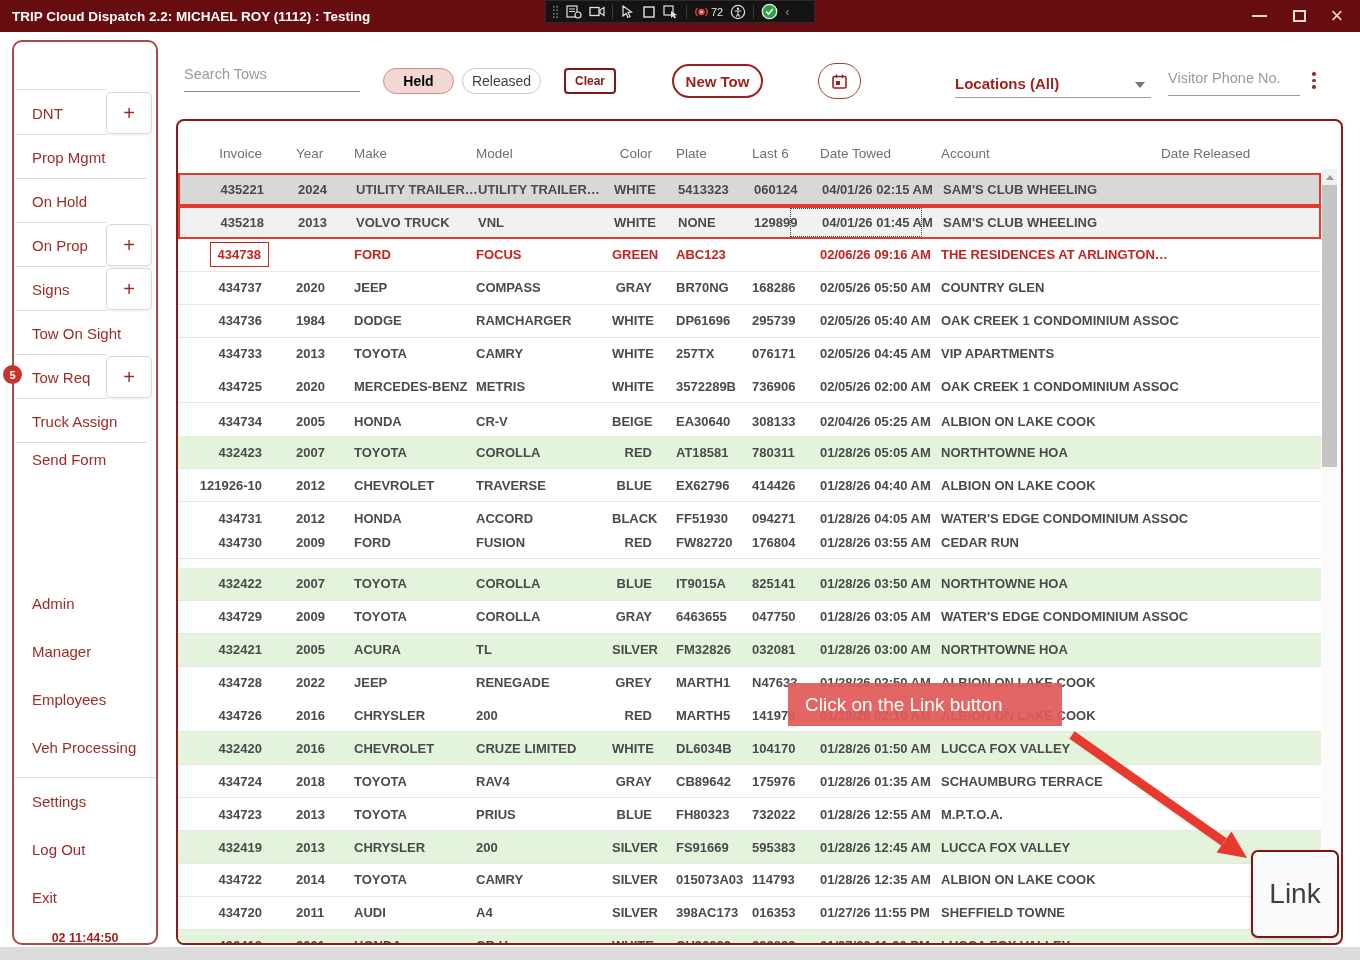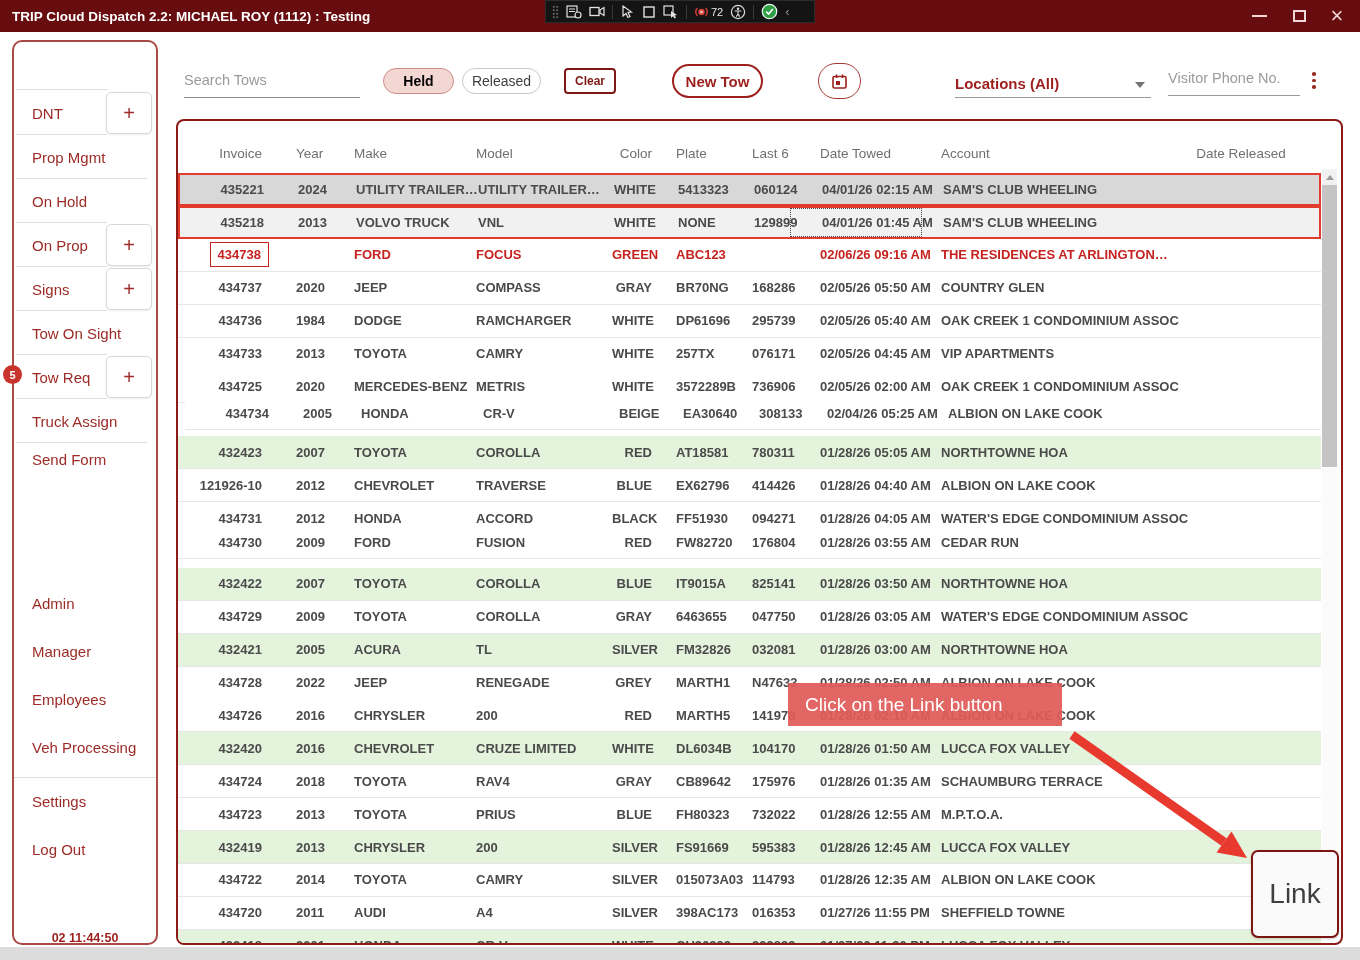--- a/index.html
+++ b/index.html
@@ -41,21 +41,21 @@
   .kebab { display:flex; flex-direction:column; gap:2.5px; position:absolute; right:16px; top:14px; }
   .kebab i { width:3.2px; height:3.2px; border-radius:50%; background:#9c2b26; }
   .sb-section { position:absolute; left:0; right:0; top:735px; height:1px; background:#ddd; }
   .sb-clock { position:absolute; left:0; right:0; top:889px; text-align:center;
     color:#9c1f1c; font-size:12.5px; font-weight:bold; }
   .badge5 { position:absolute; left:3px; top:365px; width:19px; height:19px; border-radius:50%;
     background:#c8342c; color:#fff; font-size:11px; font-weight:bold;
     display:flex; align-items:center; justify-content:center; z-index:5; }
 
   
-  .search { position:absolute; left:184px; top:68px; width:176px; border:none; outline:none;
+  .search { position:absolute; left:184px; top:62px; width:176px; border:none; outline:none;
     border-bottom:1px solid #8a8a8a; font-size:14.5px; padding:4px 0 9px 0; color:#333;
     font-family:"Liberation Sans", sans-serif; background:transparent; }
   .search::placeholder { color:#9a9a9a; }
   .pill { position:absolute; display:flex; align-items:center; justify-content:center;
     border-radius:14px; font-size:14px; cursor:pointer; }
   .held { left:383px; top:68px; width:71px; height:26px; background:#f3d7d3;
     border:1px solid #cf8d86; color:#000000; font-weight:bold; }
   .released { left:462px; top:68px; width:79px; height:26px; background:#fff;
     border:1px solid #c9c9c9; color:#3f3f3f; }
   .clearbtn { position:absolute; left:564px; top:68px; width:52px; height:26px;
@@ -95,21 +95,21 @@
   .trow.green { background:#e4f3dc; }
   .trow.redb { border:2px solid #e23b2e; }
   .trow.redt { color:#c62320; }
   .c-invoice { text-align:right; }
   .c-year { padding-left:34px; }
   .c-color { text-align:right; }
   .c-plate { padding-left:24px; }
   .c-last6 { text-align:right; }
   .c-towed { padding-left:32px; }
   .c-account { padding-left:21px; }
-  .c-released { text-align:center; }
+  .c-released { text-align:left; }
   .cell-focus { outline:1px dotted #444; outline-offset:-1px; height:100%; display:flex; align-items:center; }
   .inv-box { display:inline-block; border:1.5px solid #c62320; padding:4px 7px; margin-right:-7px; }
 
   
   .vscroll { position:absolute; right:4px; top:48px; bottom:4px; width:15px; background:#fbfbfb; }
   .vs-up { position:absolute; top:0; left:0; width:15px; height:16px; background:#f1f1f1;
     display:flex; align-items:center; justify-content:center; cursor:pointer; }
   .vs-up::after { content:""; width:0; height:0; border-left:4px solid transparent;
     border-right:4px solid transparent; border-bottom:5px solid #9a9a9a; }
   .vs-thumb { position:absolute; top:16px; left:0; width:15px; height:282px; background:#c4c4c4; cursor:grab; }
@@ -243,20 +243,23 @@
         <span>Employees</span>
       </div>
       <div class="sb-item" style="top: 738px;">
         <span>Settings</span>
       </div>
       <div class="sb-item" style="top: 684px;">
         <span>Veh Processing</span>
       </div>
       <div class="sb-item" style="top: 786px;">
         <span>Log Out</span>
+      </div>
+      <div class="sb-item" style="top: 834px;">
+        <span>Exit</span>
       </div>
     </div>
   <div class="badge5">5</div>
 
   <input class="search" type="text" placeholder="Search Tows" style="">
   <div class="pill held">Held</div>
   <div class="pill released">Released</div>
   <div class="clearbtn">Clear</div>
   <div class="newtow">New Tow</div>
   <div class="calbtn">
@@ -369,21 +372,21 @@
           <div class="c-year">2020</div>
           <div class="c-make">MERCEDES-BENZ</div>
           <div class="c-model">METRIS</div>
           <div class="c-color">WHITE</div>
           <div class="c-plate">3572289B</div>
           <div class="c-last6">736906</div>
           <div class="c-towed">02/05/26 02:00 AM</div>
           <div class="c-account">OAK CREEK 1 CONDOMINIUM ASSOC</div>
           <div class="c-released"></div>
         </div>
-        <div class="trow cols" style="top: 224px; margin-left: 7px;">
+        <div class="trow cols" style="top: 232px;">
           <div class="c-invoice">434734</div>
           <div class="c-year">2005</div>
           <div class="c-make">HONDA</div>
           <div class="c-model">CR-V</div>
           <div class="c-color">BEIGE</div>
           <div class="c-plate">EA30640</div>
           <div class="c-last6">308133</div>
           <div class="c-towed">02/04/26 05:25 AM</div>
           <div class="c-account">ALBION ON LAKE COOK</div>
           <div class="c-released"></div>

